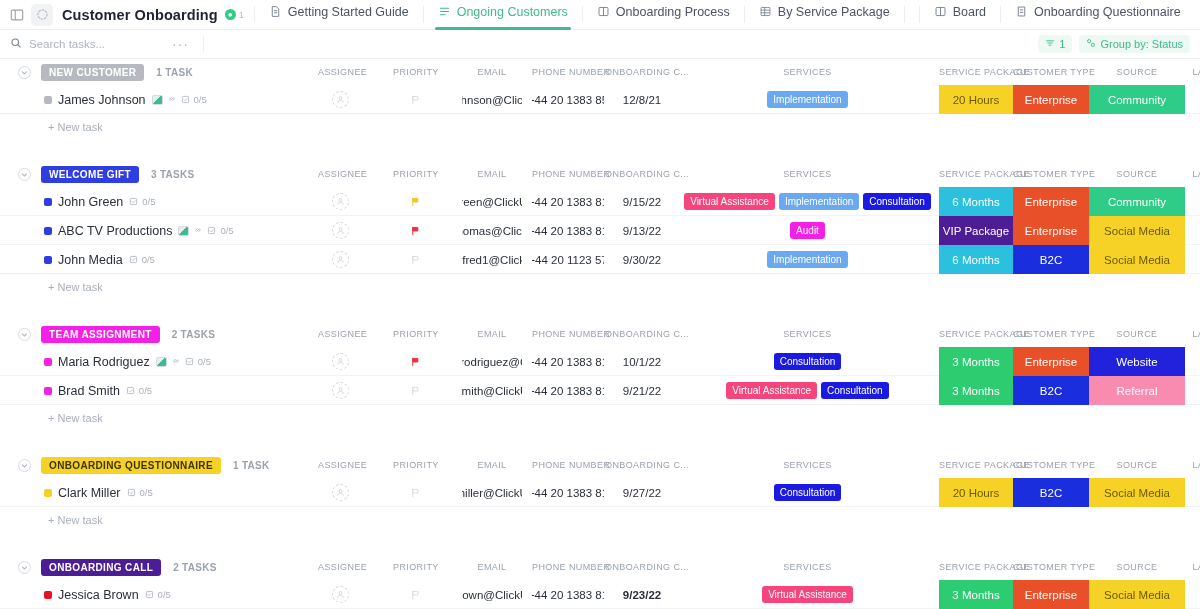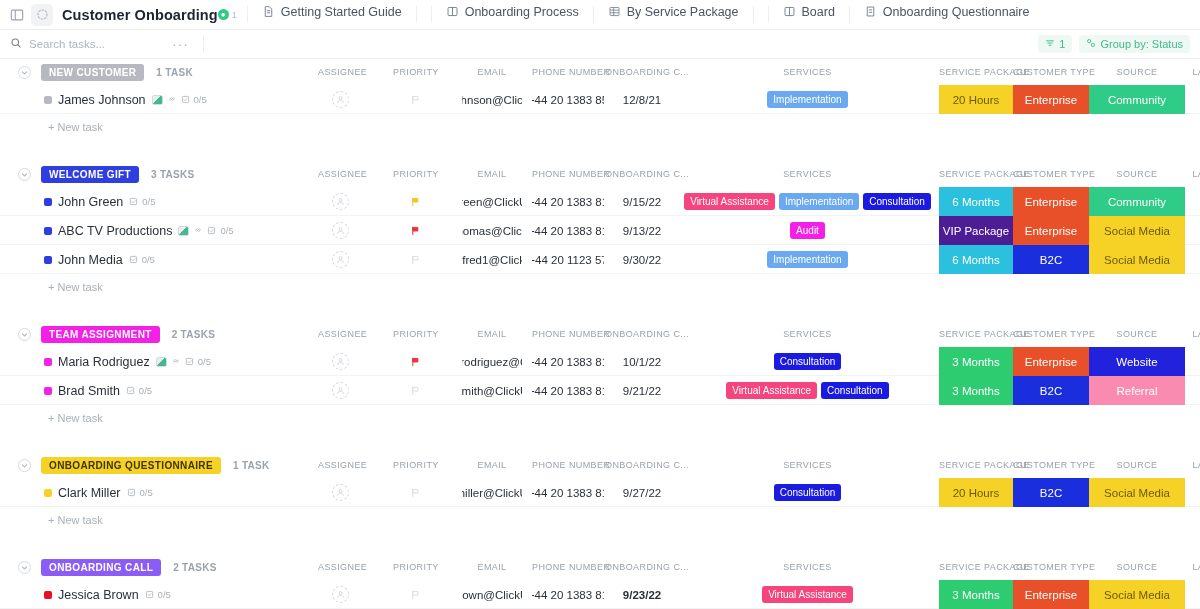--- a/index.html
+++ b/index.html
@@ -25,21 +25,21 @@
     width: 22px; height: 22px;
     display: flex; align-items: center; justify-content: center;
     color: #9aa2ad;
     flex: none;
   }
   .tb-icon-btn.boxed {
     background: #f1f2f4; border-radius: 5px; margin-left: 3px;
   }
   .space-title {
     font-size: 14.5px; font-weight: bold; color: #1d2430;
-    margin-left: 9px; letter-spacing: .1px;
+    margin-left: 9px; margin-right: 7px; letter-spacing: .1px;
   }
   .locked-pill {
     display: flex; align-items: center; gap: 3px; margin-right: 3px;
   }
   .lock-circle {
     width: 11px; height: 11px; border-radius: 50%;
     background: #2ecc87; color:#fff;
     font-size: 8px; line-height: 11px; text-align: center;
   }
   .lock-count { font-size: 9px; color: #b3b9c2; }
@@ -189,20 +189,30 @@
     <span>
         <svg class="vt-glyph" viewBox="0 0 16 16" fill="none" stroke="currentColor" stroke-width="1.2">
           <path d="M4 2h5l3 3v9H4z"></path>
           <line x1="6" y1="7" x2="10" y2="7"></line>
           <line x1="6" y1="9.6" x2="10" y2="9.6"></line>
         </svg>
       </span>
     <span>Getting Started Guide</span>
   </div>
   <div class="vdiv"></div>
+  <div class="view-tab active">
+    <span>
+        <svg class="vt-glyph" viewBox="0 0 16 16" fill="none" stroke="currentColor" stroke-width="1.3" stroke-linecap="round">
+          <line x1="3" y1="4" x2="13" y2="4"></line>
+          <line x1="3" y1="8" x2="13" y2="8"></line>
+          <line x1="3" y1="12" x2="9" y2="12"></line>
+        </svg>
+      </span>
+    <span>Ongoing Customers</span>
+  </div>
   <div class="vdiv"></div>
   <div class="view-tab">
     <span>
         <svg class="vt-glyph" viewBox="0 0 16 16" fill="none" stroke="currentColor" stroke-width="1.2">
           <rect x="2.5" y="3" width="11" height="10" rx="1.2"></rect>
           <line x1="8" y1="3" x2="8" y2="13"></line>
         </svg>
       </span>
     <span>Onboarding Process</span>
   </div>
@@ -651,21 +661,21 @@
       <div class="newtask">+ New task</div>
     </div>
     <div class="gap"></div>
     <div class="group">
       <div class="group-header">
         <div class="chev">
           <svg width="7" height="7" viewBox="0 0 10 10" fill="none" stroke="currentColor" stroke-width="1.5" stroke-linecap="round">
             <path d="M2 4l3 3 3-3"></path>
           </svg>
         </div>
-        <div class="status-badge" style="background:#8b5cf6;color:#ffffff;">ONBOARDING CALL</div>
+        <div class="status-badge" style="background:#4c1d95;color:#ffffff;">ONBOARDING CALL</div>
         <div class="task-count">2 TASKS</div>
         <div class="colhdr" style="left:318px;width:44px;">ASSIGNEE</div>
         <div class="colhdr" style="left:393px;width:44px;">PRIORITY</div>
         <div class="colhdr" style="left:462px;width:60px;">EMAIL</div>
         <div class="colhdr" style="left:532px;width:72px;">PHONE NUMBER</div>
         <div class="colhdr" style="left:605px;width:74px;">ONBOARDING C...</div>
         <div class="colhdr" style="left:700px;width:215px;">SERVICES</div>
         <div class="colhdr" style="left:939px;width:74px;">SERVICE PACKAGE</div>
         <div class="colhdr" style="left:1013px;width:76px;">CUSTOMER TYPE</div>
         <div class="colhdr" style="left:1089px;width:96px;">SOURCE</div>

